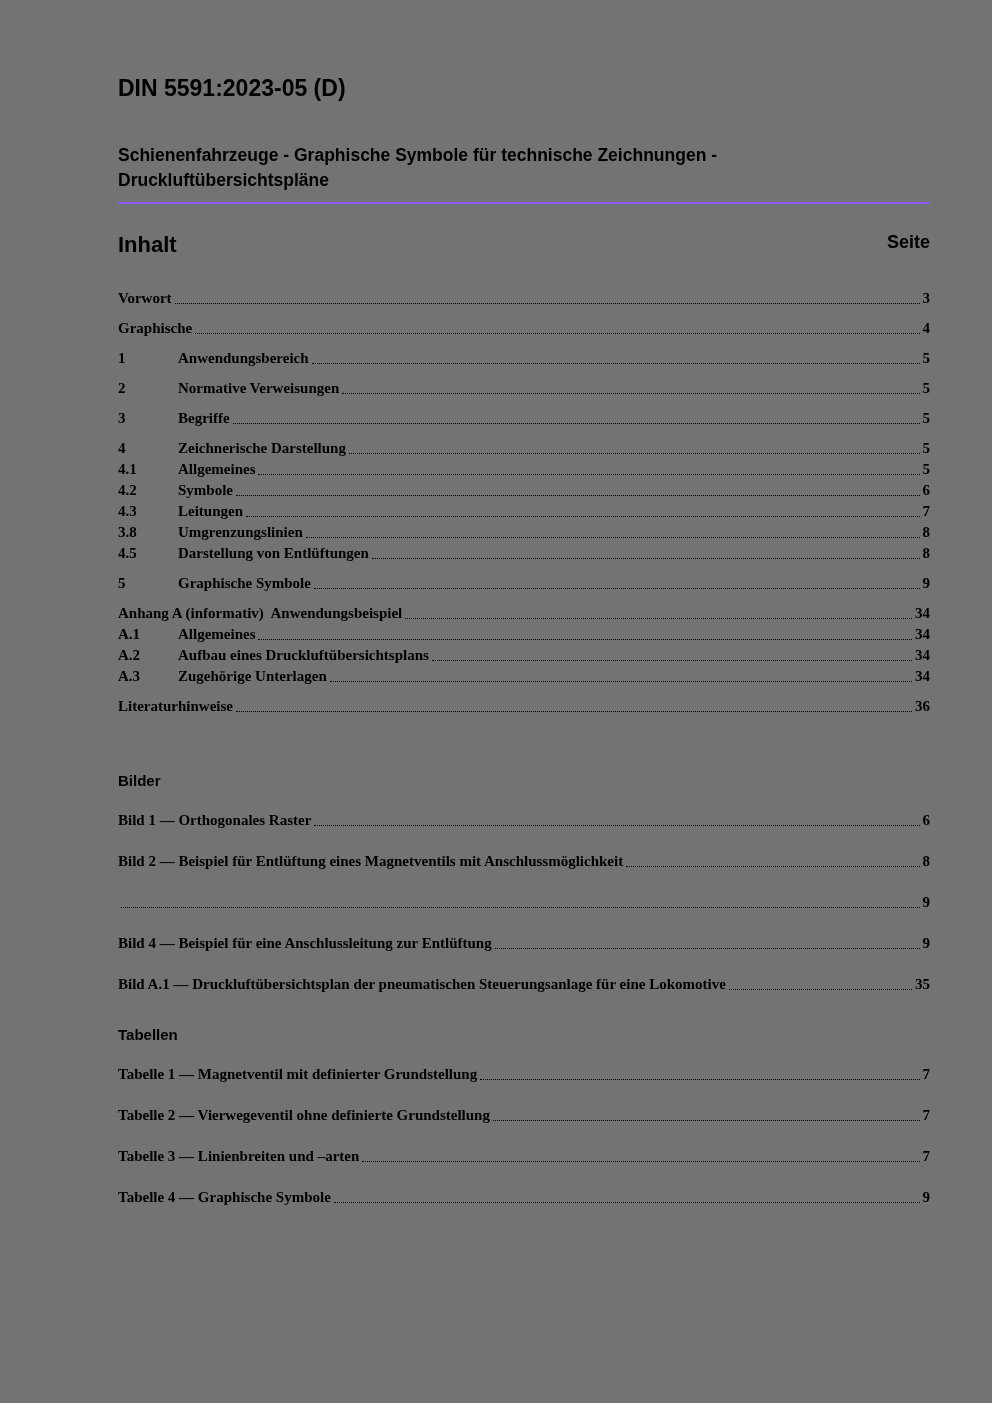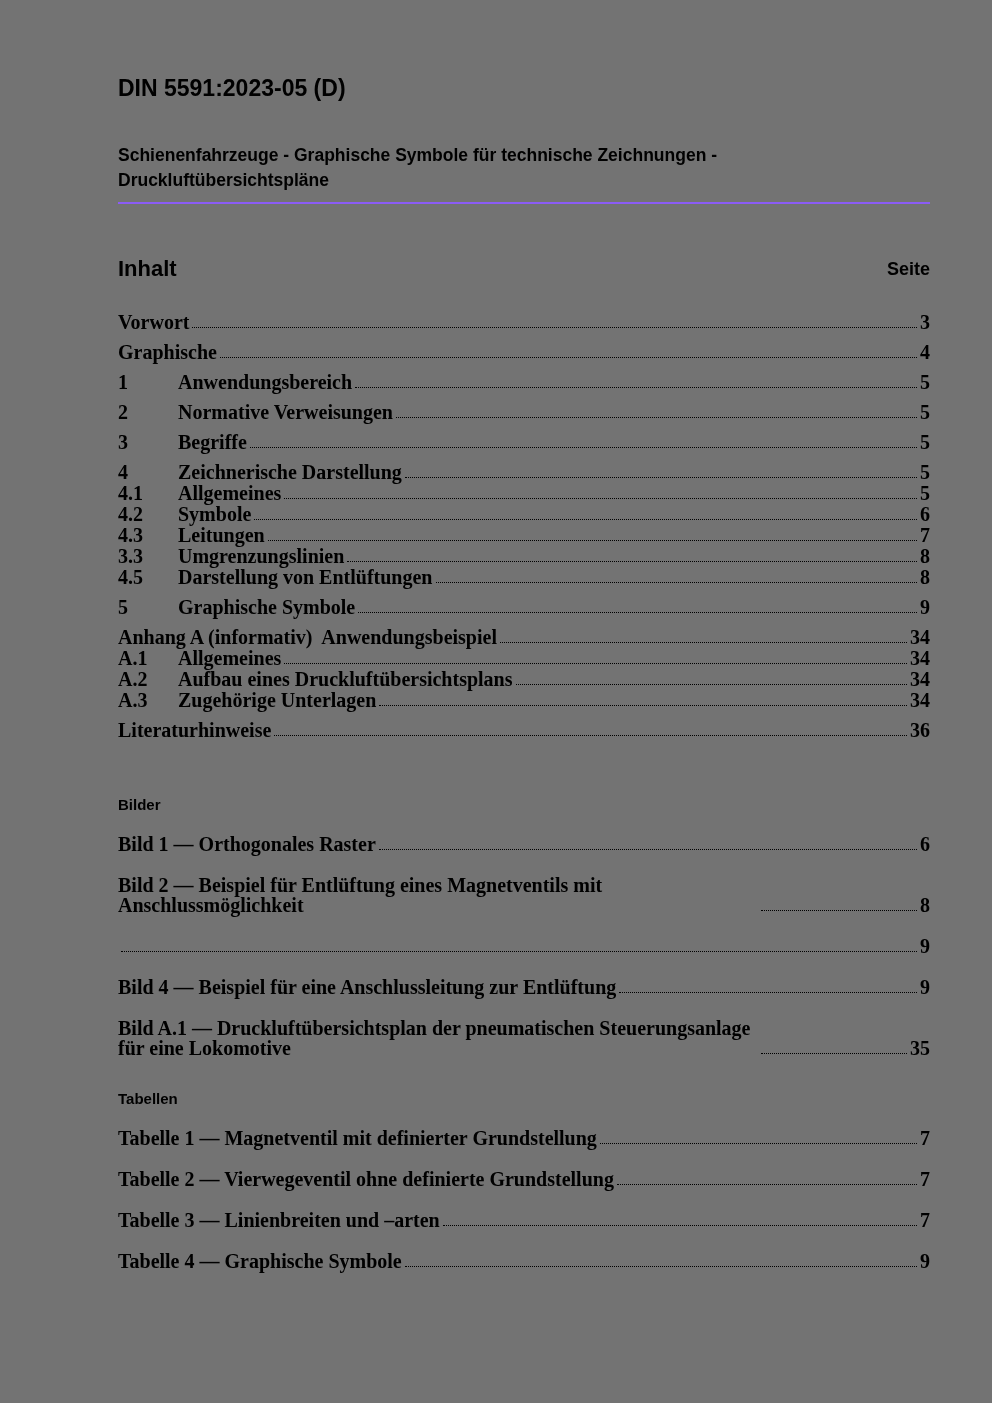--- a/index.html
+++ b/index.html
@@ -22,40 +22,40 @@
   .doc-title {
     margin-top: 42px;
     padding-bottom: 10px;
     border-bottom: 2px solid #8b5cf6;
     font-family: "Liberation Sans", sans-serif;
     font-size: 17.5px;
     font-weight: 700;
     line-height: 1.4;
   }
   .toc-header {
-    margin-top: 52px;
+    margin-top: 28px;
     display: flex;
     justify-content: space-between;
-    align-items: center;
+    align-items: flex-start;
   }
   .toc-heading {
     font-family: "Liberation Sans", sans-serif;
     font-size: 22px;
     font-weight: 700;
   }
   .seite-label {
     font-family: Liberation Sans, sans-serif;
     font-size: 18px;
     font-weight: 700;
   }
   .toc { margin-top: 30px; }
   .toc-row {
     display: flex;
     align-items: flex-end;
-    font-size: 20px;
+    font-size: 15px;
     font-weight: 700;
     line-height: 20px;
     margin-top: 10px;
   }
   .toc-row.tight { margin-top: 1px; }
   .num { width: 60px; flex: none; }
   .num:empty { display: none; }
   .entry-title { flex: none; max-width: 640px; }
   .leader {
     flex: 1;
@@ -150,21 +150,21 @@
       </div>
 
       <div class="toc-row tight">
         <span class="num">4.3</span>
         <span class="entry-title">Leitungen</span>
         <span class="leader"></span>
         <span class="page-num">7</span>
       </div>
 
       <div class="toc-row tight">
-        <span class="num">3.3</span>
+        <span class="num">3.8</span>
         <span class="entry-title">Umgrenzungslinien</span>
         <span class="leader"></span>
         <span class="page-num">8</span>
       </div>
 
       <div class="toc-row tight">
         <span class="num">4.5</span>
         <span class="entry-title">Darstellung von Entlüftungen</span>
         <span class="leader"></span>
         <span class="page-num">8</span>

